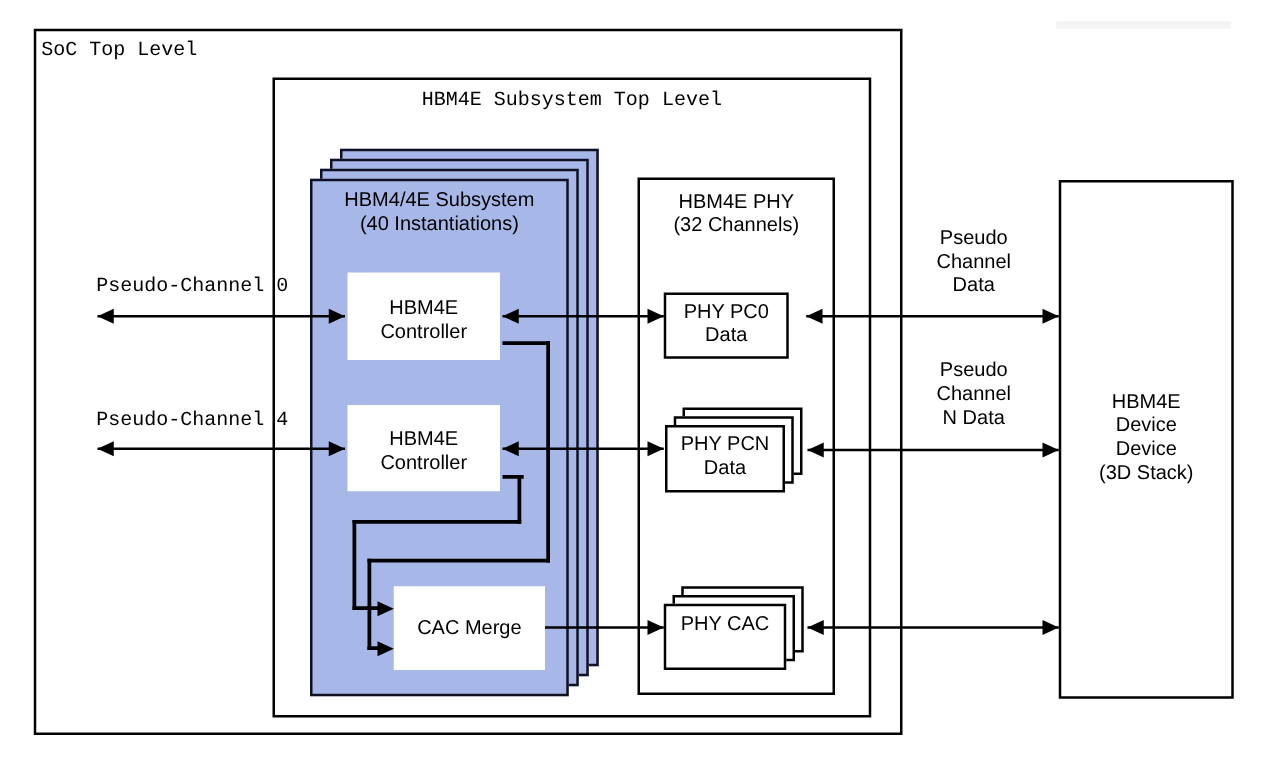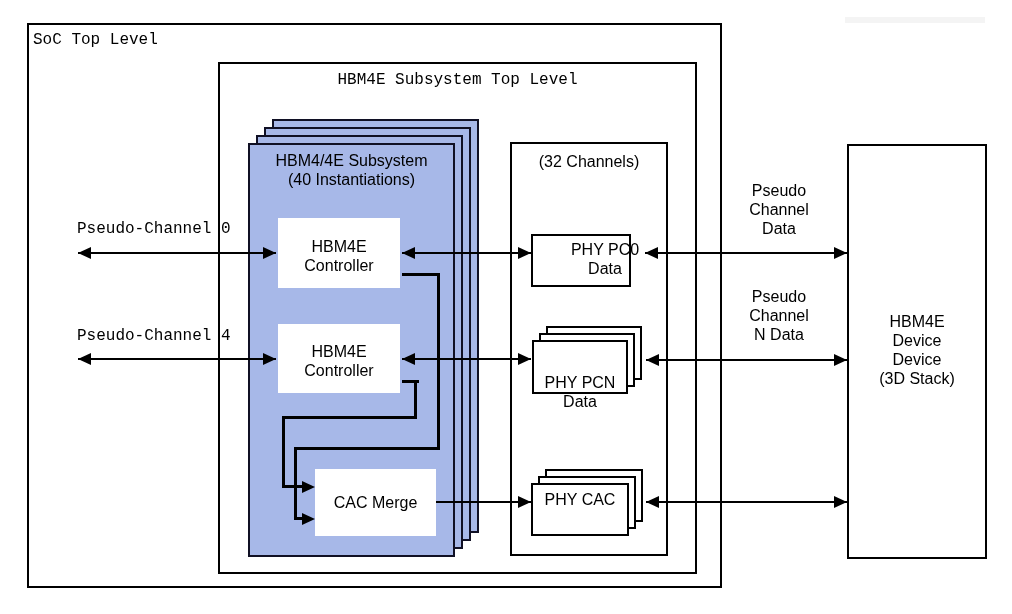--- a/index.html
+++ b/index.html
@@ -58,33 +58,34 @@
   <div class="abs tc" style="left:278px;top:342px;width:122px;">
     <div>HBM4E</div>
     <div>Controller</div>
   </div>
 
   <div class="box noborder" style="left:315px;top:469px;width:121px;height:67px;"></div>
   <div class="abs tc" style="left:315px;top:493px;width:121px;">CAC Merge</div>
 
   <div class="box" style="left:510px;top:142px;width:158px;height:414px;"></div>
   <div class="abs tc" style="left:510px;top:152px;width:158px;">
+    <div>HBM4E PHY</div>
     <div>(32 Channels)</div>
   </div>
 
   <div class="box" style="left:531px;top:234px;width:100px;height:53px;"></div>
-  <div class="abs tc" style="left:531px;top:240px;width:100px;padding-left:24px;">
+  <div class="abs tc" style="left:531px;top:240px;width:100px;">
     <div>PHY PC0</div>
     <div>Data</div>
   </div>
 
   <div class="phy-stack-layer" style="left:546px;top:326px;width:96px;height:54px;"></div>
   <div class="phy-stack-layer" style="left:539px;top:333px;width:96px;height:54px;"></div>
   <div class="phy-stack-layer" style="left:532px;top:340px;width:96px;height:54px;"></div>
-  <div class="abs tc" style="left:532px;top:346px;width:96px;margin-top:27px;">
+  <div class="abs tc" style="left:532px;top:346px;width:96px;">
     <div>PHY PCN</div>
     <div>Data</div>
   </div>
 
   <div class="phy-stack-layer" style="left:545px;top:469px;width:98px;height:53px;"></div>
   <div class="phy-stack-layer" style="left:538px;top:476px;width:98px;height:53px;"></div>
   <div class="phy-stack-layer" style="left:531px;top:483px;width:98px;height:53px;"></div>
   <div class="abs tc" style="left:531px;top:490px;width:98px;">PHY CAC</div>
 
   <div class="box" style="left:847px;top:144px;width:140px;height:415px;border-width:2.5px;"></div>

